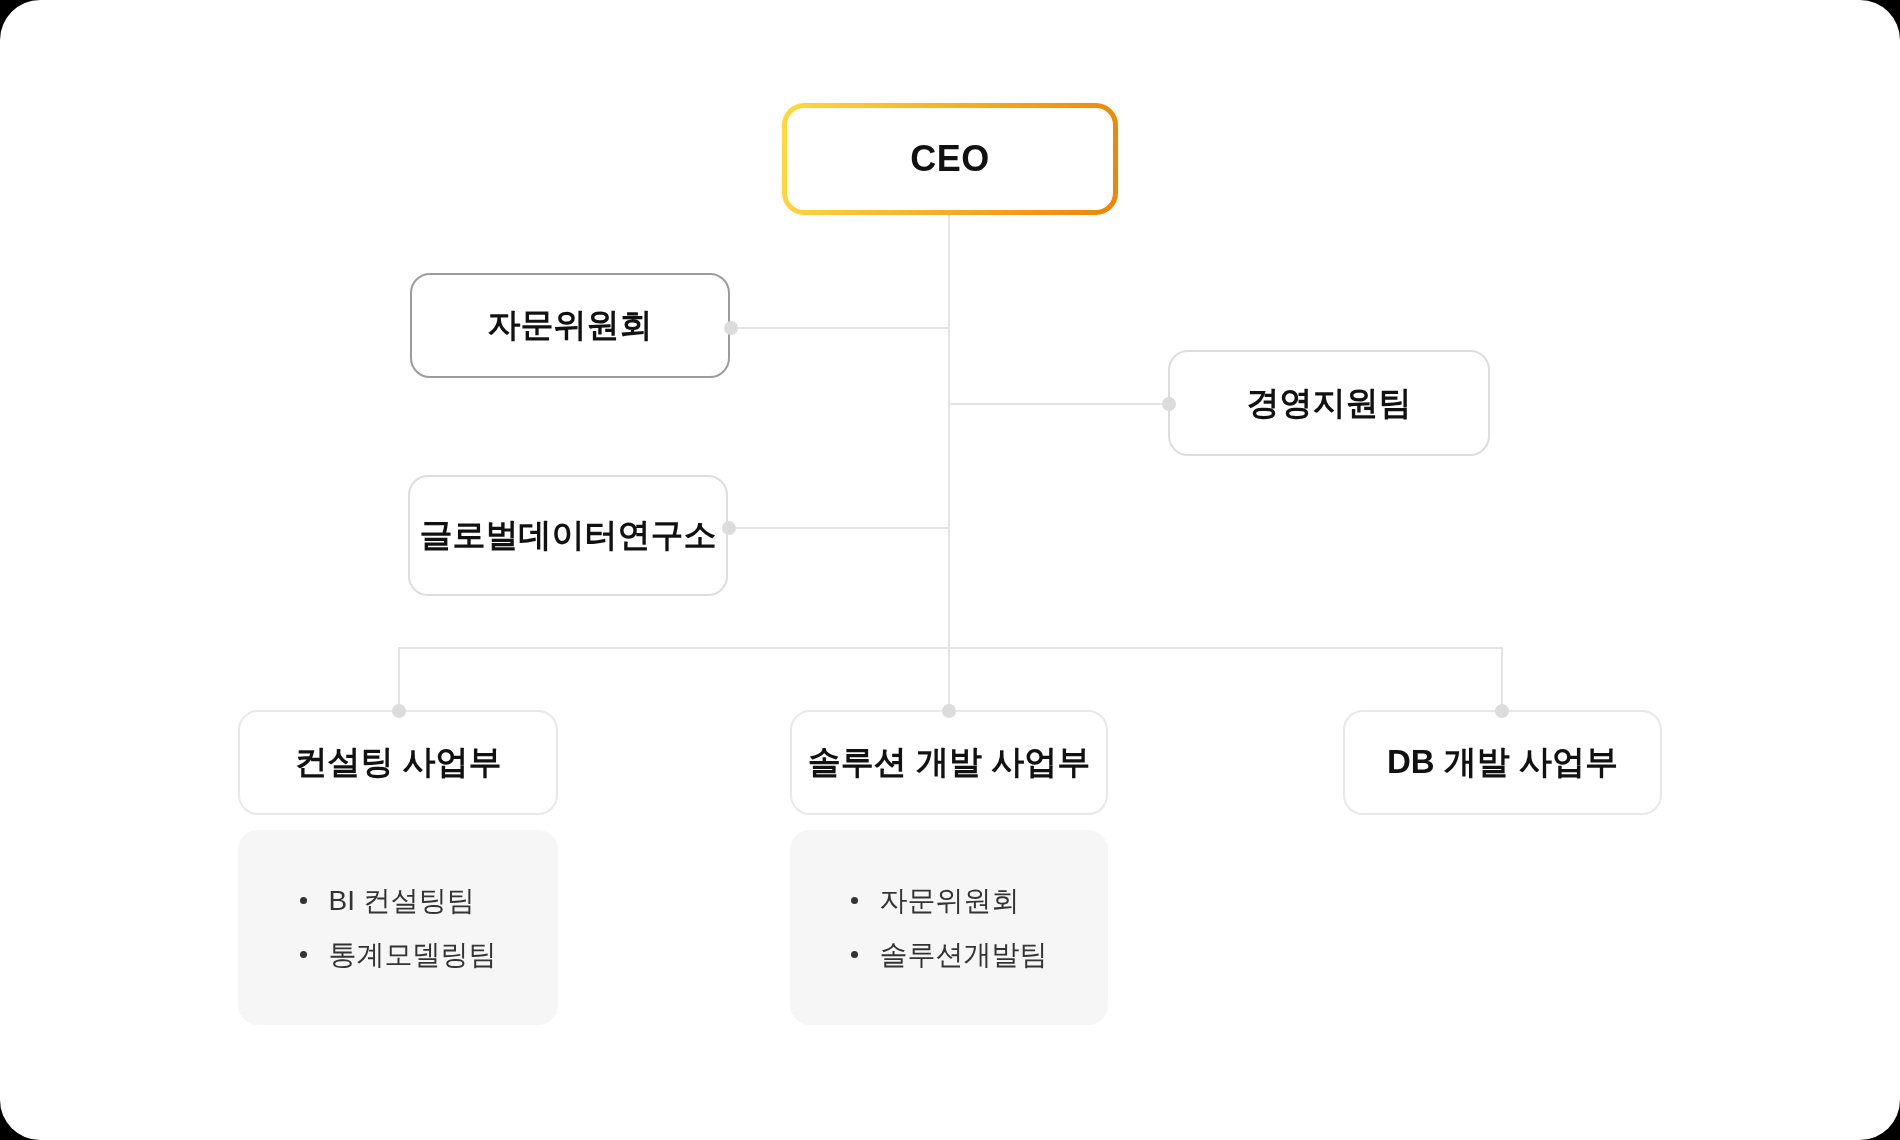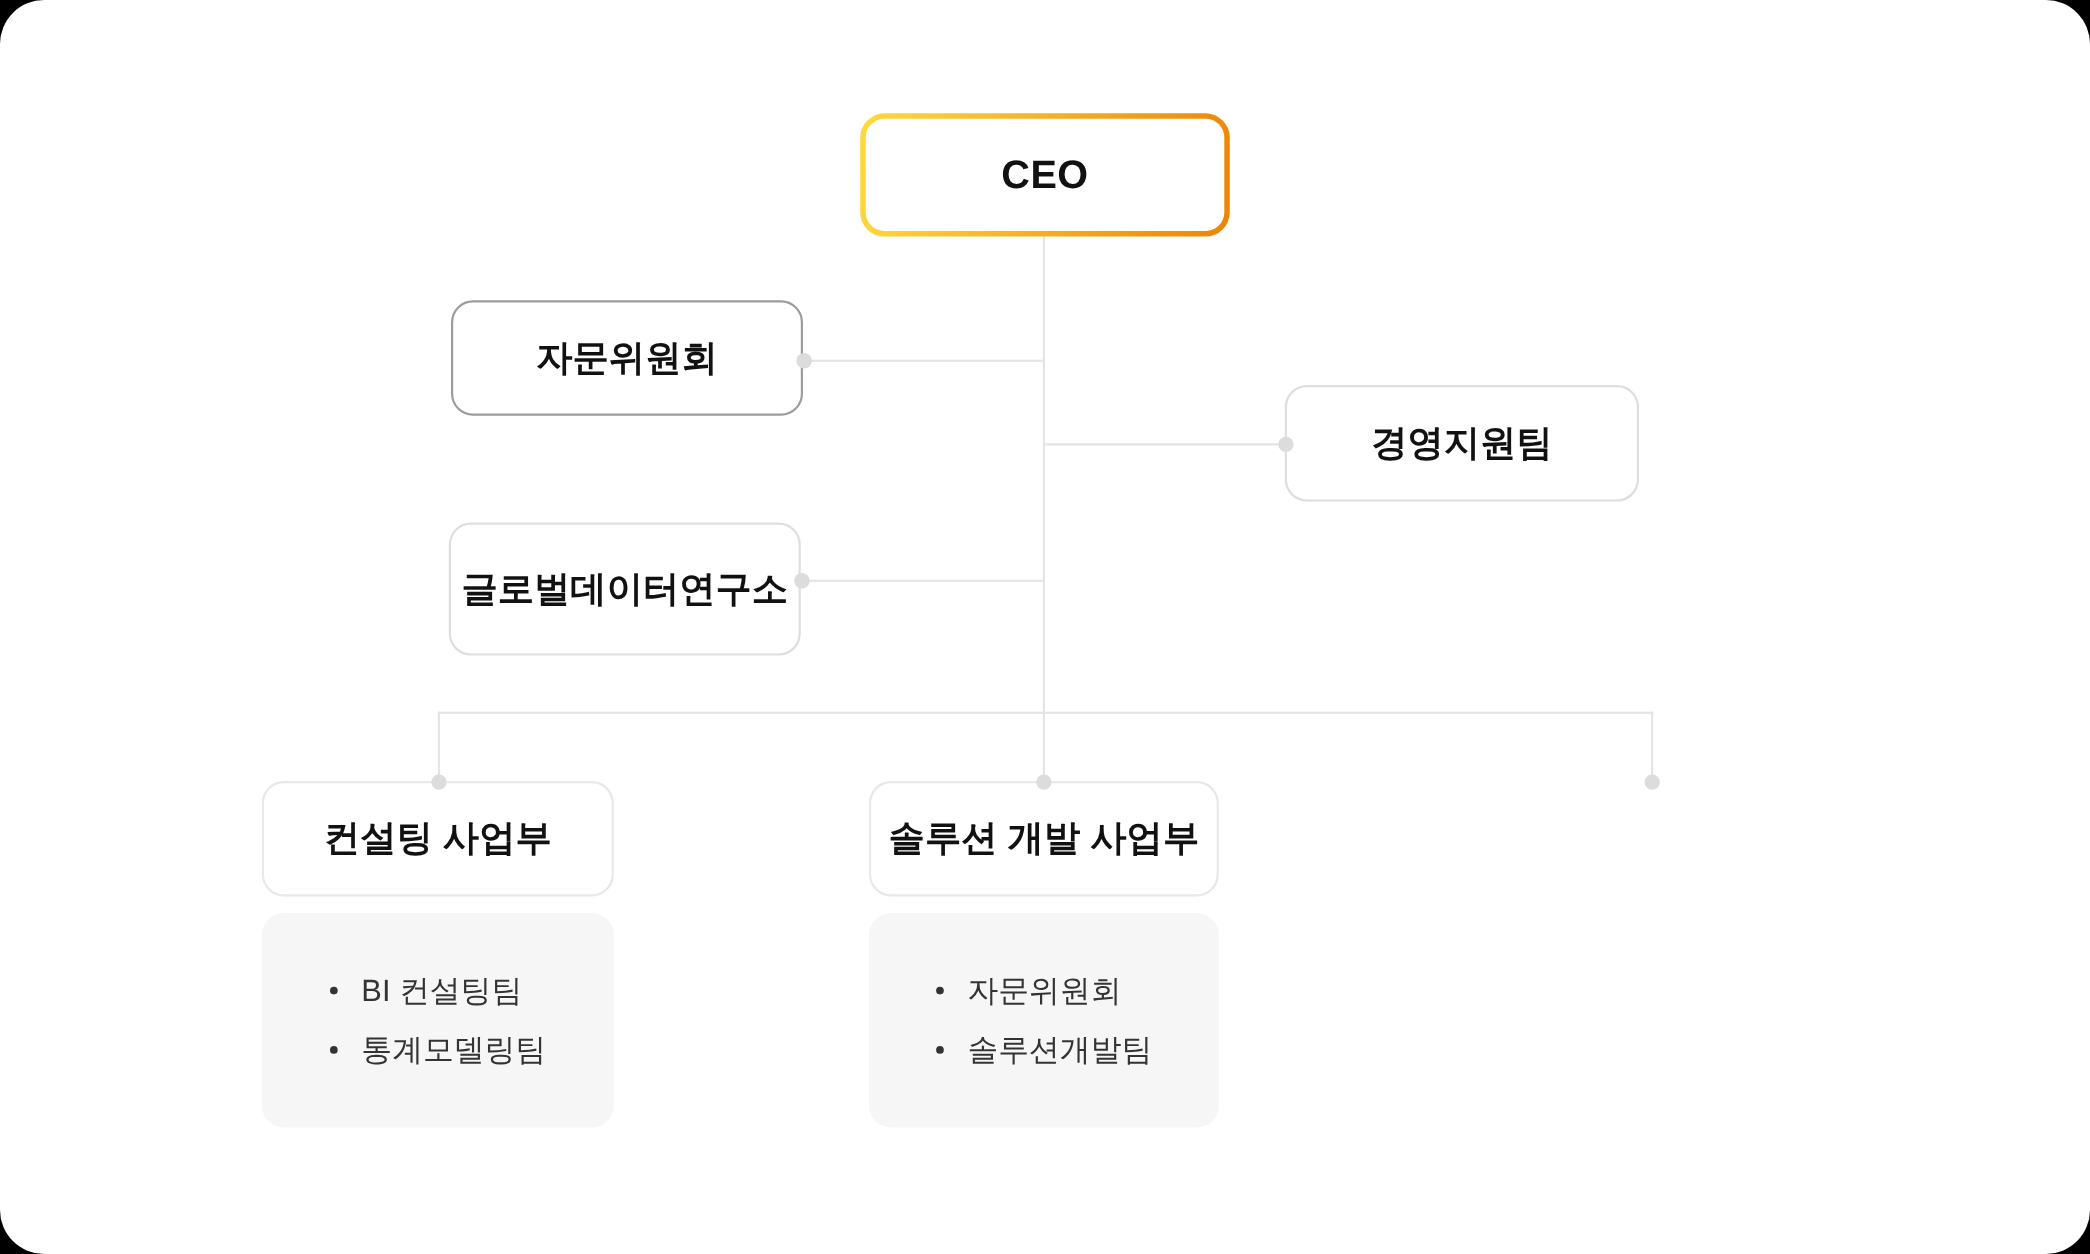--- a/index.html
+++ b/index.html
@@ -119,20 +119,23 @@
   </div>
 
   <div class="node division" style="left:790px;top:710px;width:318px;height:105px;">
     <span class="label">솔루션 개발 사업부</span>
   </div>
 
   <div class="node division" style="left:238px;top:710px;width:320px;height:105px;">
     <span class="label">컨설팅 사업부</span>
   </div>
 
+  <div class="node division" style="left:1343px;top:710px;width:319px;height:105px;">
+    <span class="label">DB 개발 사업부</span>
+  </div>
 
   <div class="panel" style="left:238px;top:830px;width:320px;height:195px;">
     <ul class="team-list">
       <li class="team-item">
         <span class="bullet"></span>
         <span>BI 컨설팅팀</span>
       </li>
       <li class="team-item">
         <span class="bullet"></span>
         <span>통계모델링팀</span>

